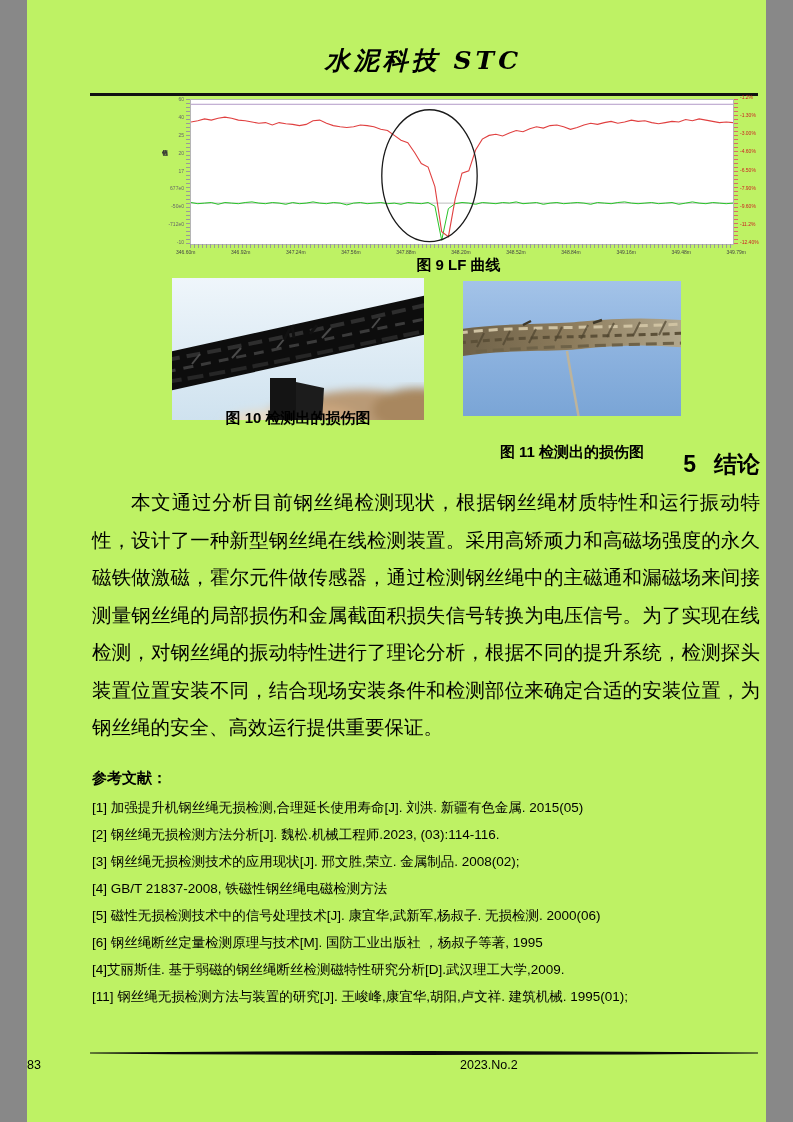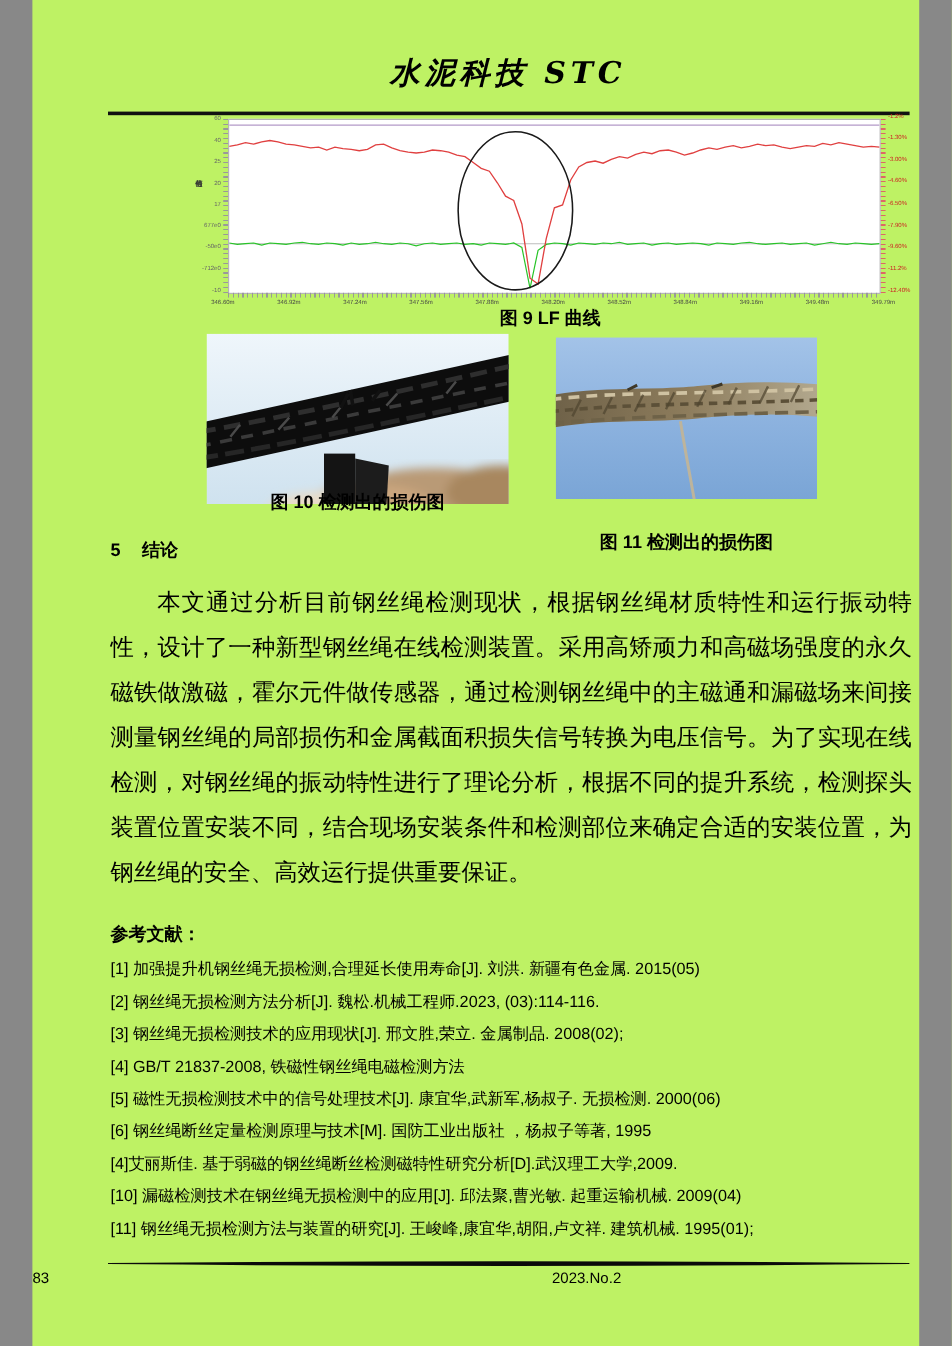--- a/index.html
+++ b/index.html
@@ -45,21 +45,21 @@
   #photo-right-caption{left:436px;top:427px;width:218px;margin-top:16px;}
 
   
   .photo{position:absolute;overflow:hidden;}
   #photo-left{left:145px;top:278px;width:252px;height:142px;}
   #photo-right{left:436px;top:281px;width:218px;height:135px;}
 
   
   #section-heading{position:absolute;left:65px;top:449px;width:668px;
      font-family:"Liberation Sans","DejaVu Sans",sans-serif;font-weight:bold;
-     font-size:15px;color:#000;}
+     font-size:23px;color:#000;text-align:right;}
   #section-heading .sec-num{margin-right:18px;}
   #body-paragraph{position:absolute;left:65px;top:484px;width:668px;
      font-size:19.5px;line-height:37.5px;text-align:justify;text-indent:2em;color:#000;}
 
   
   #references-heading{position:absolute;left:65px;top:769px;
      font-family:"Liberation Sans","DejaVu Sans",sans-serif;font-weight:bold;font-size:15px;color:#000;}
   #references-list{position:absolute;left:65px;top:794px;width:668px;margin:0;padding:0;
      list-style:none;font-family:"Liberation Sans","DejaVu Sans",sans-serif;
      font-size:13.5px;line-height:27px;color:#000;}
@@ -204,21 +204,20 @@
 
   <div id="references-heading">参考文献：</div>
   <ul id="references-list">
     <li>[1]  加强提升机钢丝绳无损检测,合理延长使用寿命[J]. 刘洪. 新疆有色金属. 2015(05)</li>
     <li>[2]  钢丝绳无损检测方法分析[J]. 魏松.机械工程师.2023, (03):114-116.</li>
     <li>[3]  钢丝绳无损检测技术的应用现状[J]. 邢文胜,荣立. 金属制品. 2008(02);</li>
     <li>[4] GB/T 21837-2008, 铁磁性钢丝绳电磁检测方法</li>
     <li>[5]  磁性无损检测技术中的信号处理技术[J]. 康宜华,武新军,杨叔子. 无损检测. 2000(06)</li>
     <li>[6]  钢丝绳断丝定量检测原理与技术[M]. 国防工业出版社 ，杨叔子等著, 1995</li>
     <li>[4]艾丽斯佳. 基于弱磁的钢丝绳断丝检测磁特性研究分析[D].武汉理工大学,2009.</li>
-    <li>[10]  漏磁检测技术在钢丝绳无损检测中的应用[J]. 邱法聚,曹光敏.  起重运输机械. 2009(04)</li>
     <li>[11]  钢丝绳无损检测方法与装置的研究[J]. 王峻峰,康宜华,胡阳,卢文祥. 建筑机械. 1995(01);</li>
   </ul>
 
   <svg id="footer-rule" viewBox="0 0 668 8" preserveAspectRatio="none">
     <path d="M0,3.6 Q334,0.6 668,3.6 L668,4.4 Q334,7.4 0,4.4 Z" fill="#0a0a0a"></path>
   </svg>
   <div id="footer-page-number">83</div>
   <div id="footer-issue">2023.No.2</div>
 
 </div>

